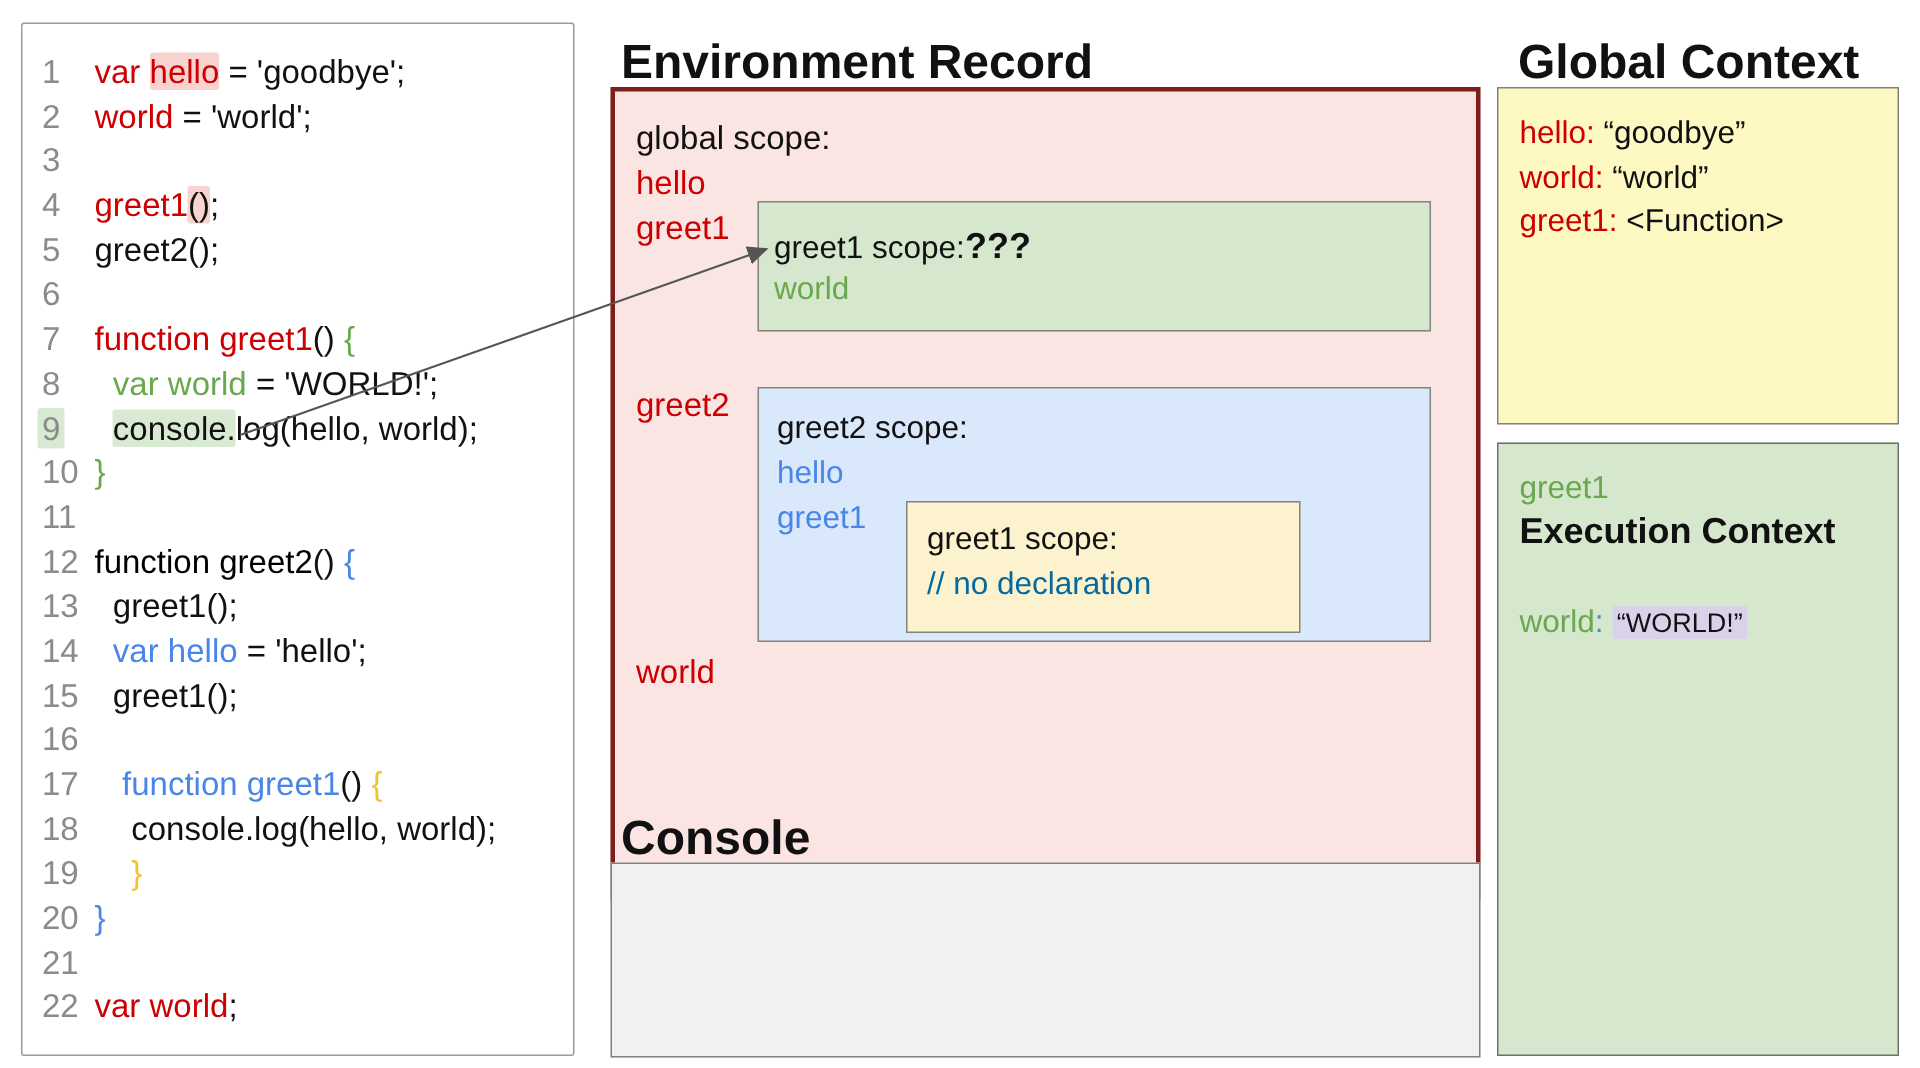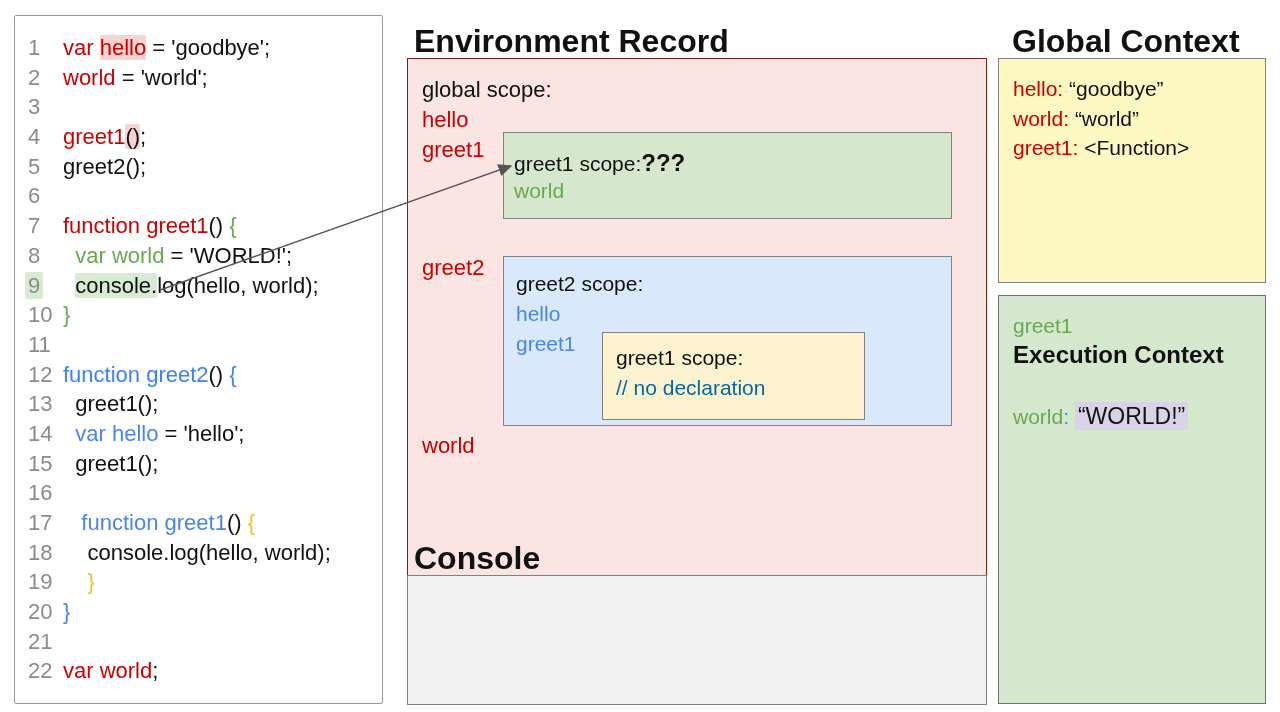--- a/index.html
+++ b/index.html
@@ -16,21 +16,21 @@
   .code-line{display:flex;align-items:center;height:29.7px;font-size:22px;line-height:29.7px;}
   .line-num{flex:none;width:38px;padding-left:10px;color:#8b8b8b;}
   .line-num-inner{padding:1px 3px;border-radius:2px;}
   .code-text{white-space:pre;color:#111;}
   .code-text span{border-radius:2px;}
   
   .section-title{position:absolute;font-size:32px;font-weight:bold;color:#111;white-space:nowrap;}
   
   .env-box{
     position:absolute;left:407px;top:58px;width:580px;height:542px;
-    border:1px solid #7f1d1d;box-sizing:border-box;font-size:22px;
+    border:3px solid #7f1d1d;box-sizing:border-box;font-size:22px;
   }
   .lbl{position:absolute;white-space:nowrap;}
   .scope-box{position:absolute;border:1px solid #828282;box-sizing:border-box;font-size:21px;}
   .scope-green{left:95px;top:73px;width:449px;height:87px;}
   .scope-blue{left:95px;top:197px;width:449px;height:170px;}
   .scope-yellow{left:98px;top:75px;width:263px;height:88px;}
   .q-marks{font-weight:bold;font-size:24px;}
   
   .console-box{
     position:absolute;left:407px;top:575px;width:580px;height:130px;
@@ -41,21 +41,21 @@
     position:absolute;left:998px;top:58px;width:268px;height:225px;
     border:1px solid #808080;box-sizing:border-box;
     padding:15px 0 0 14px;font-size:21px;line-height:29.5px;
   }
   .ctx-row{white-space:nowrap;}
   .exec-box{
     position:absolute;left:998px;top:295px;width:268px;height:409px;
     border:1px solid #6f6f6f;box-sizing:border-box;font-size:21px;
   }
   .exec-title{font-weight:bold;font-size:24px;color:#111;}
-  .exec-value{font-size:23px;color:#111;padding:1px 3px;border-radius:2px;}
+  .exec-value{font-size:18px;color:#111;padding:1px 3px;border-radius:2px;}
   
   .arrow-svg{position:absolute;left:0;top:0;pointer-events:none;}
 </style>
 </head>
 <body style="--red: #cc0000;">
 
 <div class="code-panel">
   <div>
       <div class="code-line">
         <span class="line-num"><span class="line-num-inner">1</span></span>
@@ -96,21 +96,21 @@
       <div class="code-line">
         <span class="line-num"><span class="line-num-inner">10</span></span>
         <span class="code-text"><span style="color: rgb(106, 168, 79);">}</span></span>
       </div>
       <div class="code-line">
         <span class="line-num"><span class="line-num-inner">11</span></span>
         <span class="code-text"></span>
       </div>
       <div class="code-line">
         <span class="line-num"><span class="line-num-inner">12</span></span>
-        <span class="code-text"><span style="color: #3b82f6;">function greet2</span><span style="color: rgb(17, 17, 17);">() </span><span style="color: rgb(74, 134, 232);">{</span></span>
+        <span class="code-text"><span style="color: #000000;">function greet2</span><span style="color: rgb(17, 17, 17);">() </span><span style="color: rgb(74, 134, 232);">{</span></span>
       </div>
       <div class="code-line">
         <span class="line-num"><span class="line-num-inner">13</span></span>
         <span class="code-text"><span>  </span><span style="color: rgb(17, 17, 17);">greet1();</span></span>
       </div>
       <div class="code-line">
         <span class="line-num"><span class="line-num-inner">14</span></span>
         <span class="code-text"><span>  </span><span style="color: rgb(74, 134, 232);">var hello</span><span style="color: rgb(17, 17, 17);"> = 'hello';</span></span>
       </div>
       <div class="code-line">

